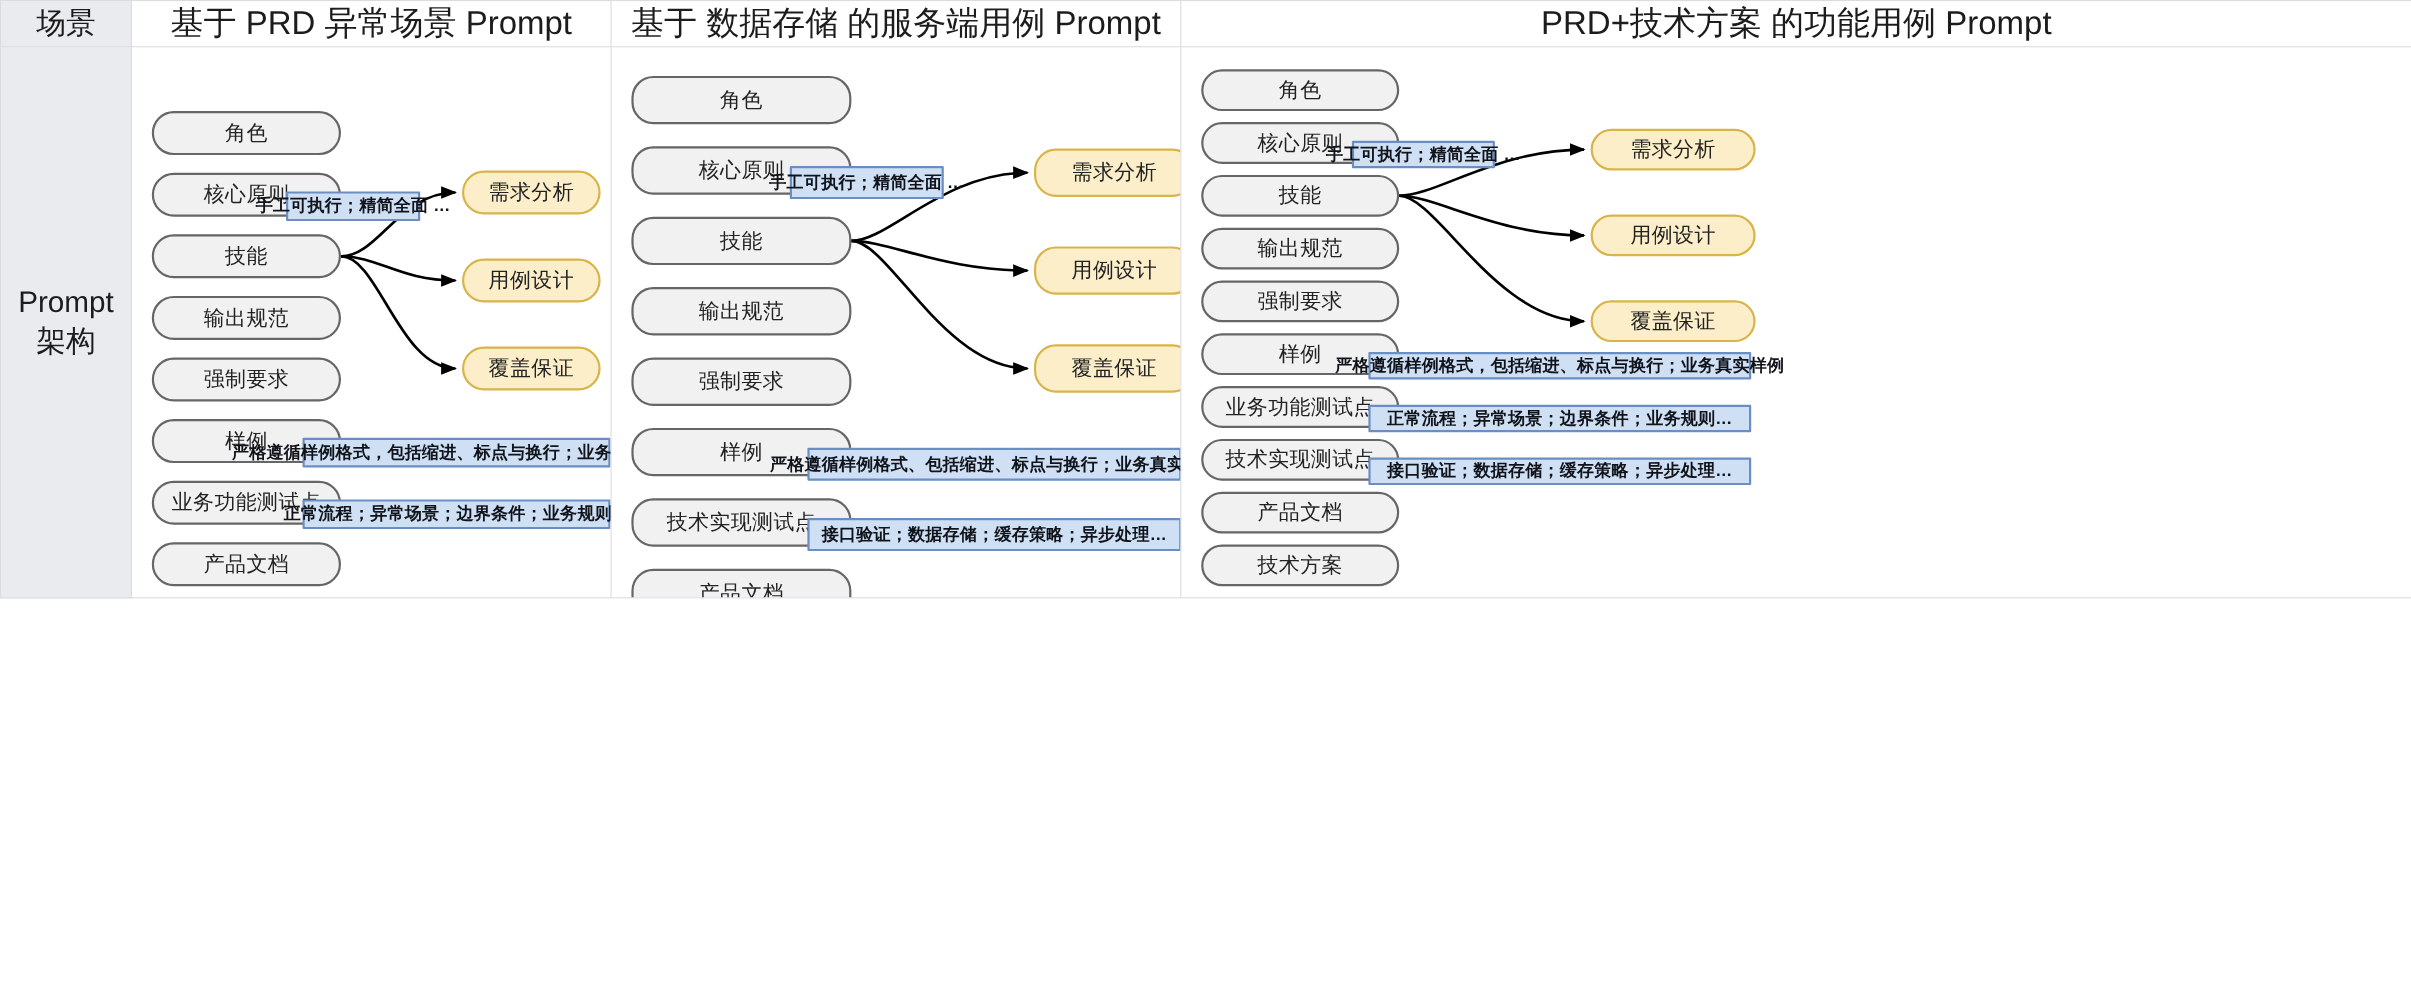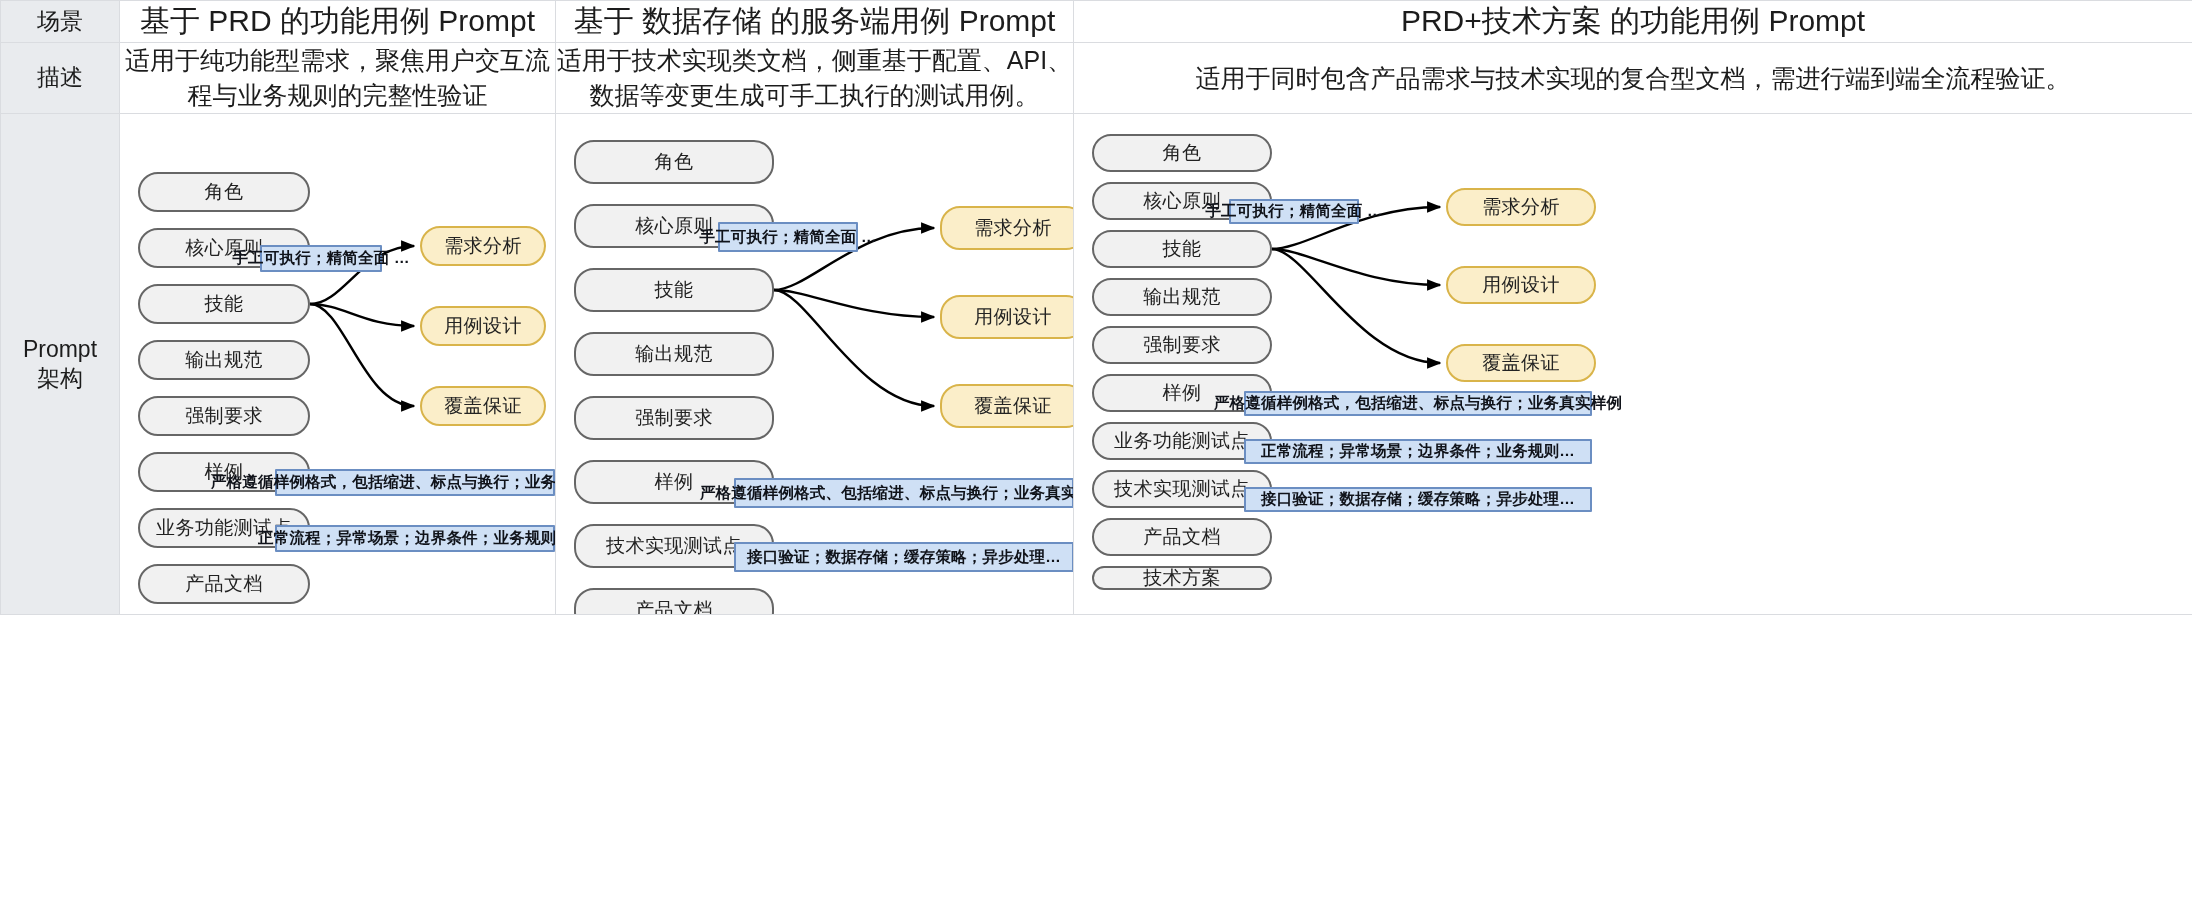--- a/index.html
+++ b/index.html
@@ -30,21 +30,21 @@
     table-layout: fixed;
   }
   .tbl td {
     border: 1px solid #dadce0;
     vertical-align: middle;
     padding: 0;
   }
   .rowlabel {
     background: #e9ebee;
     text-align: center;
-    font-size: 23px;
+    font-size: 27px;
     line-height: 1.28;
     color: #1c1c1c;
     padding: 6px 4px;
   }
   .rowlabel.body-label {
     vertical-align: middle;
   }
   .scene-cell {
     text-align: center;
     font-size: 30px;
@@ -127,29 +127,23 @@
   <table class="tbl">
     <colgroup>
       <col style="width:119px">
       <col style="width:436px">
       <col style="width:518px">
       <col style="width:1119px">
     </colgroup>
     <tbody>
       <tr>
         <td class="rowlabel">场景</td>
-        <td class="scene-cell">基于 PRD 的功能用例 Prompt</td>
+        <td class="scene-cell">基于 PRD 异常场景 Prompt</td>
         <td class="scene-cell">基于 数据存储 的服务端用例 Prompt</td>
         <td class="scene-cell">PRD+技术方案 的功能用例 Prompt</td>
-      </tr>
-      <tr>
-        <td class="rowlabel">描述</td>
-        <td class="desc-cell">适用于纯功能型需求，聚焦用户交互流程与业务规则的完整性验证</td>
-        <td class="desc-cell">适用于技术实现类文档，侧重基于配置、API、数据等变更生成可手工执行的测试用例。</td>
-        <td class="desc-cell">适用于同时包含产品需求与技术实现的复合型文档，需进行端到端全流程验证。</td>
       </tr>
       <tr>
         <td class="rowlabel body-label">
           <div>Prompt</div>
           <div>架构</div>
         </td>
         <td class="diagram-cell">
           <div class="diagram-wrap" id="diagram-0">
               <svg class="edges">
                 <defs>
@@ -293,21 +287,21 @@
               </div>
               <div class="node gray" style="left: 18px; top: 308px; width: 180px; height: 38px;">
                 <span>业务功能测试点</span>
               </div>
               <div class="node gray" style="left: 18px; top: 356px; width: 180px; height: 38px;">
                 <span>技术实现测试点</span>
               </div>
               <div class="node gray" style="left: 18px; top: 404px; width: 180px; height: 38px;">
                 <span>产品文档</span>
               </div>
-              <div class="node gray" style="left: 18px; top: 452px; width: 180px; height: 24px; text-align: center;">
+              <div class="node gray" style="left: 18px; top: 452px; width: 180px; height: 38px; text-align: center;">
                 <span>技术方案</span>
               </div>
               <div class="node yellow" style="left: 372px; top: 74px; width: 150px; height: 38px;">
                 <span>需求分析</span>
               </div>
               <div class="node yellow" style="left: 372px; top: 152px; width: 150px; height: 38px;">
                 <span>用例设计</span>
               </div>
               <div class="node yellow" style="left: 372px; top: 230px; width: 150px; height: 38px;">
                 <span>覆盖保证</span>

